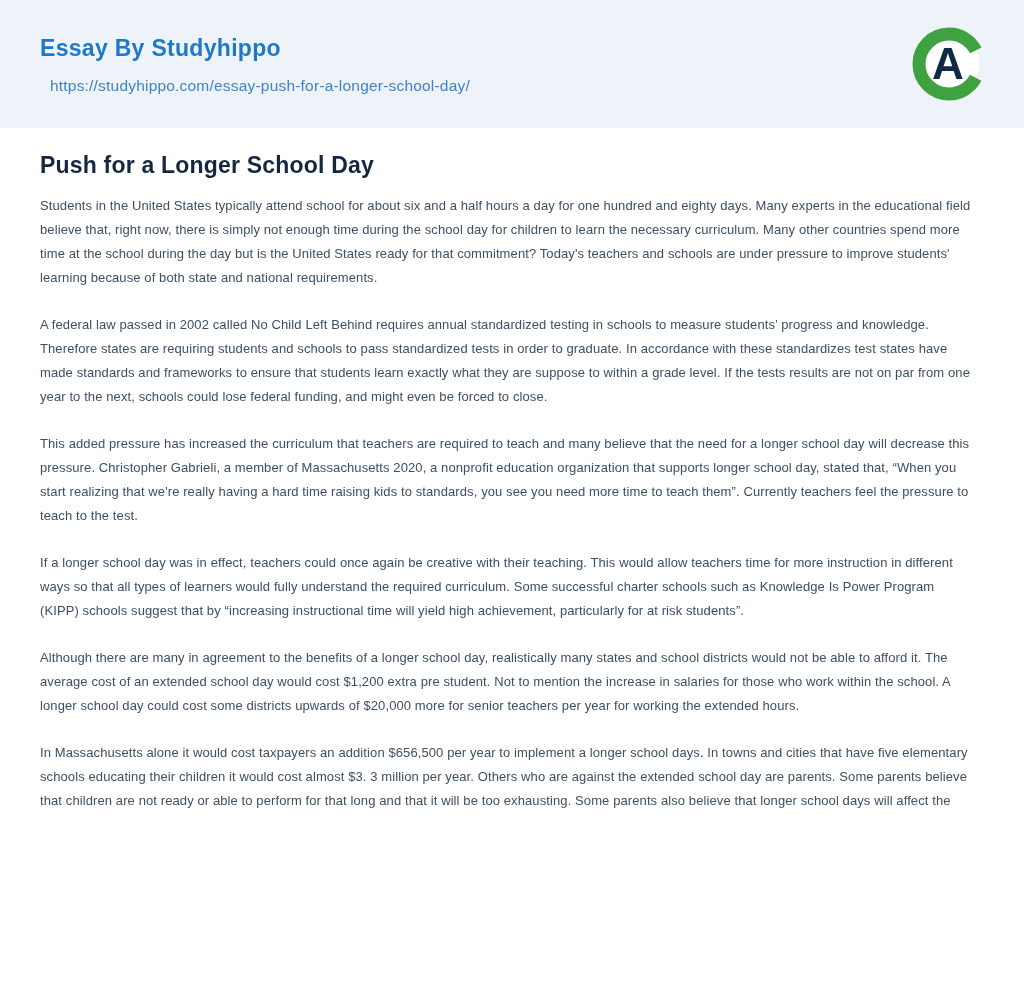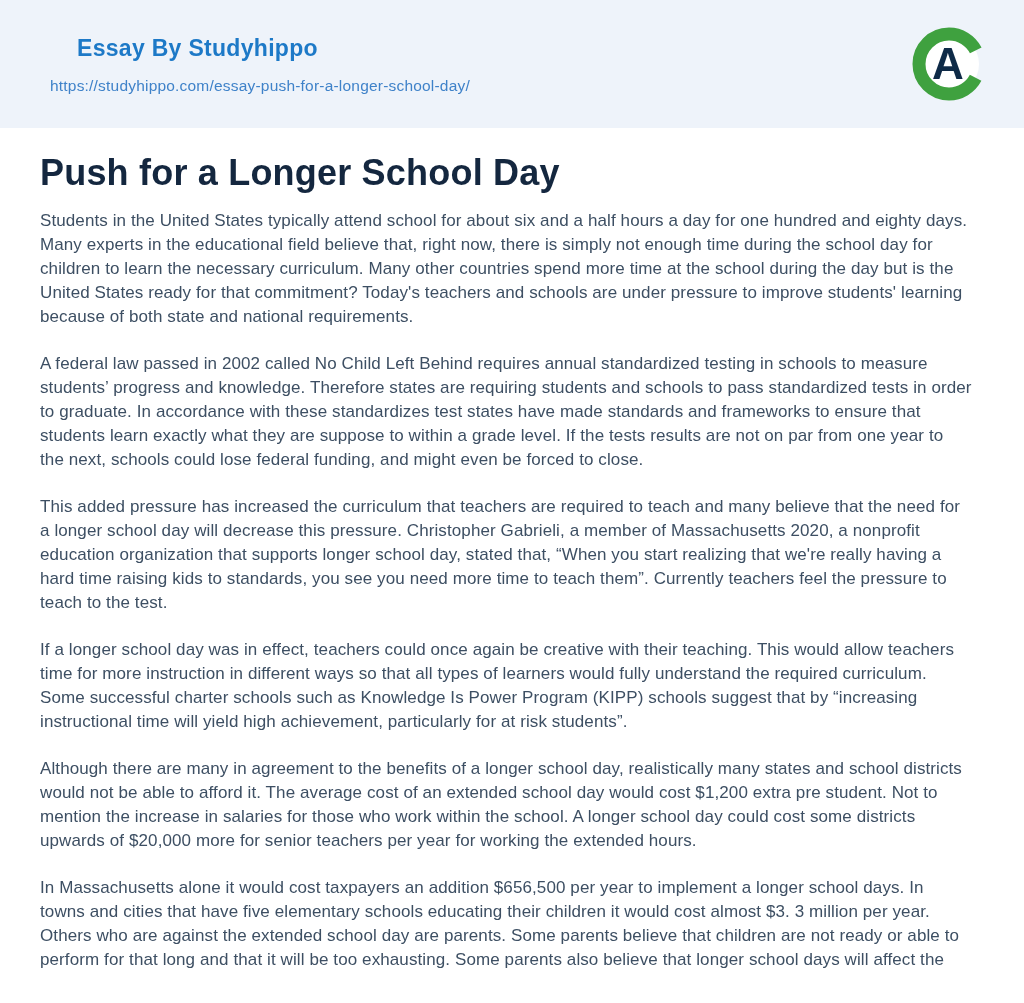--- a/index.html
+++ b/index.html
@@ -22,21 +22,20 @@
     display: flex;
     align-items: center;
     justify-content: space-between;
   }
   .header-text { padding-top: 2px; }
   .site-title {
     color: #1d79c7;
     font-size: 23px;
     font-weight: 700;
     letter-spacing: 0.3px;
-    margin-left: 37px;
   }
   .page-url {
     color: #3f82c9;
     font-size: 15.5px;
     margin-top: 15px;
     letter-spacing: 0.2px;
     text-decoration: none;
     display: inline-block;
     margin-left: 10px;
   }
@@ -45,29 +44,29 @@
     height: 74px;
     flex: 0 0 auto;
     cursor: pointer;
   }
 
   
   .essay-main {
     padding: 22px 40px 30px 40px;
   }
   .essay-title {
-    font-size: 36px;
+    font-size: 23px;
     line-height: 1.15;
     font-weight: 700;
     color: #14273f;
     margin: 2px 0 16px 0;
     letter-spacing: 0.2px;
   }
   .essay-paragraph {
-    font-size: 17px;
+    font-size: 13px;
     line-height: 24px;
     color: #3d4f63;
     margin: 0 12px 23px 0;
     max-width: 946px;
     letter-spacing: 0.1px;
   }
 </style>
 </head>
 <body>
 

